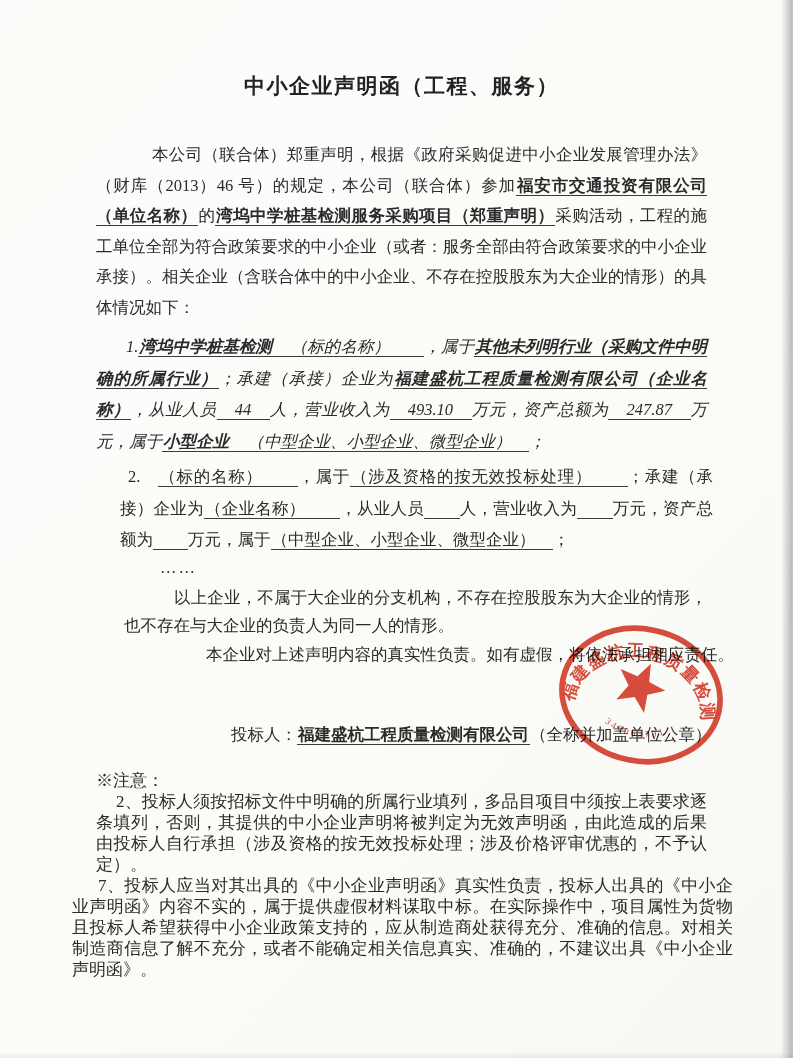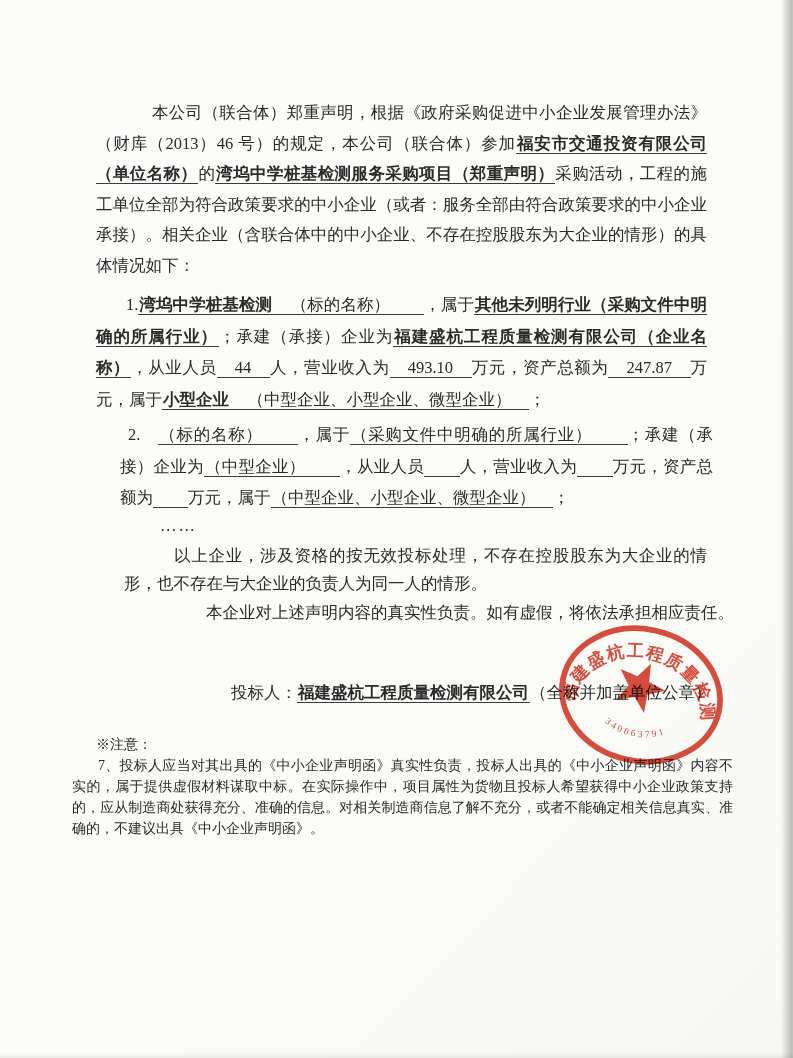--- a/index.html
+++ b/index.html
@@ -10,29 +10,29 @@
     font-family:"Liberation Serif","DejaVu Serif",serif;
     color:#2a2a2a;
   }
   .content{padding:62px 86px 0 96px;font-size:16.5px;}
   .doc-title{
     margin:6px 0 0;text-align:center;font-size:21px;font-weight:bold;
     letter-spacing:1.5px;line-height:36px;color:#222;
   }
   p{margin:0;}
   .intro{margin-top:36px;text-indent:56px;line-height:30.5px;text-align:justify;}
-  .item1{margin-top:8px;text-indent:30px;line-height:31.5px;text-align:justify;}
+  .item1{margin-top:8px;text-indent:30px;line-height:31.5px;text-align:justify;font-style:italic;}
   .item2{margin:4px -6px 0 24px;text-indent:8px;line-height:31.5px;text-align:justify;}
   .ellipsis-line{margin-left:64px;line-height:24px;letter-spacing:2px;}
   .closing1{margin:4px 0 0 28px;text-indent:50px;line-height:28.5px;text-align:justify;}
   .closing2{margin:0 -34px 0 110px;line-height:28.5px;white-space:nowrap;}
   .signature{margin:50px 0 0 135px;line-height:31px;white-space:nowrap;}
   .u{border-bottom:1px solid #3a3a3a;padding:0 1px;}
   .bu{border-bottom:1px solid #3a3a3a;padding:0 1px;font-weight:bold;}
-  .notes{margin-top:26px;font-size:14px;line-height:21px;}
+  .notes{margin-top:20px;font-size:17px;line-height:21px;}
   .notes p{text-align:justify;}
   .note-heading{text-indent:0;}
   .note{text-indent:20px;}
   .note3{margin-left:-24px;margin-right:-26px;text-indent:26px;}
   
   .seal{
     position:absolute;left:536px;top:606px;width:210px;height:178px;
     transform:rotate(12deg);mix-blend-mode:multiply;opacity:.9;pointer-events:none;
   }
   .seal-ring{fill:none;stroke:#d63a29;stroke-width:5.5;}
@@ -46,38 +46,40 @@
     background:linear-gradient(to right,rgba(110,110,110,0) 0%,rgba(110,110,110,0.42) 85%,rgba(140,140,140,0.5) 100%);}
   .edge-bottom{position:absolute;bottom:0;left:0;width:100%;height:6px;
     background:linear-gradient(to bottom,rgba(120,120,120,0),rgba(120,120,120,0.12));}
 </style>
 </head>
 <body>
 
 <div class="page">
   <div class="content">
 
+    <h1 class="doc-title">中小企业声明函（工程、服务）</h1>
 
     <p class="intro"><span>本公司（联合体）郑重声明，根据《政府采购促进中小企业发展管理办法》（财库（2013）46 号）的规定，本公司（联合体）参加</span><span class="bu">福安市交通投资有限公司（单位名称）</span><span>的</span><span class="bu">湾坞中学桩基检测服务采购项目（郑重声明）</span><span>采购活动，工程的施工单位全部为符合政策要求的中小企业（或者：服务全部由符合政策要求的中小企业承接）。相关企业（含联合体中的中小企业、不存在控股股东为大企业的情形）的具体情况如下：</span></p>
 
     <p class="item1"><span>1.</span><span class="bu">湾坞中学桩基检测</span><span class="u">　（标的名称）　　</span><span>，属于</span><span class="bu">其他未列明行业（采购文件中明确的所属行业）</span><span>；承建（承接）企业为</span><span class="bu">福建盛杭工程质量检测有限公司（企业名称）</span><span>，从业人员</span><span class="u">　44　</span><span>人，营业收入为</span><span class="u">　493.10　</span><span>万元，资产总额为</span><span class="u">　247.87　</span><span>万元，属于</span><span class="bu">小型企业</span><span class="u">　（中型企业、小型企业、微型企业）　</span><span>；</span></p>
 
-    <p class="item2"><span>2.</span><span>　</span><span class="u">（标的名称）　　</span><span>，属于</span><span class="u">（采购文件中明确的所属行业）　　</span><span>；承建（承接）企业为</span><span class="u">（中型企业）　　</span><span>，从业人员</span><span class="u">　　</span><span>人，营业收入为</span><span class="u">　　</span><span>万元，资产总额为</span><span class="u">　　</span><span>万元，属于</span><span class="u">（中型企业、小型企业、微型企业）　</span><span>；</span></p>
+    <p class="item2"><span>2.</span><span>　</span><span class="u">（标的名称）　　</span><span>，属于</span><span class="u">（涉及资格的按无效投标处理）　　</span><span>；承建（承接）企业为</span><span class="u">（企业名称）　　</span><span>，从业人员</span><span class="u">　　</span><span>人，营业收入为</span><span class="u">　　</span><span>万元，资产总额为</span><span class="u">　　</span><span>万元，属于</span><span class="u">（中型企业、小型企业、微型企业）　</span><span>；</span></p>
 
     <p class="ellipsis-line">……</p>
 
-    <p class="closing1">以上企业，涉及资格的按无效投标处理，不存在控股股东为大企业的情形，也不存在与大企业的负责人为同一人的情形。</p>
+    <p class="closing1">以上企业，不属于大企业的分支机构，不存在控股股东为大企业的情形，也不存在与大企业的负责人为同一人的情形。</p>
     <p class="closing2">本企业对上述声明内容的真实性负责。如有虚假，将依法承担相应责任。</p>
 
     <div class="signature">
       <p><span>投标人：</span><span class="bu">福建盛杭工程质量检测有限公司</span><span>（全称并加盖单位公章）</span></p>
     </div>
 
     <div class="notes">
       <p class="note-heading">※注意：</p>
+      <p class="note">2、投标人须按招标文件中明确的所属行业填列，多品目项目中须按上表要求逐条填列，否则，其提供的中小企业声明将被判定为无效声明函，由此造成的后果由投标人自行承担（涉及资格的按无效投标处理；涉及价格评审优惠的，不予认定）。</p>
       <p class="note note3">7、投标人应当对其出具的《中小企业声明函》真实性负责，投标人出具的《中小企业声明函》内容不实的，属于提供虚假材料谋取中标。在实际操作中，项目属性为货物且投标人希望获得中小企业政策支持的，应从制造商处获得充分、准确的信息。对相关制造商信息了解不充分，或者不能确定相关信息真实、准确的，不建议出具《中小企业声明函》。</p>
     </div>
 
   </div>
 
   <svg class="seal" viewBox="0 0 200 170" xmlns="http://www.w3.org/2000/svg" xmlns:xlink="http://www.w3.org/1999/xlink">
     <defs>
       <path id="sealNamePath" d="M 38.4,107.0 A 62,52 0 1 1 161.6,107.0"></path>
       <path id="sealCodePath" d="M 67.9,115.6 A 50,40 0 0 0 132.1,115.6"></path>
     </defs>

